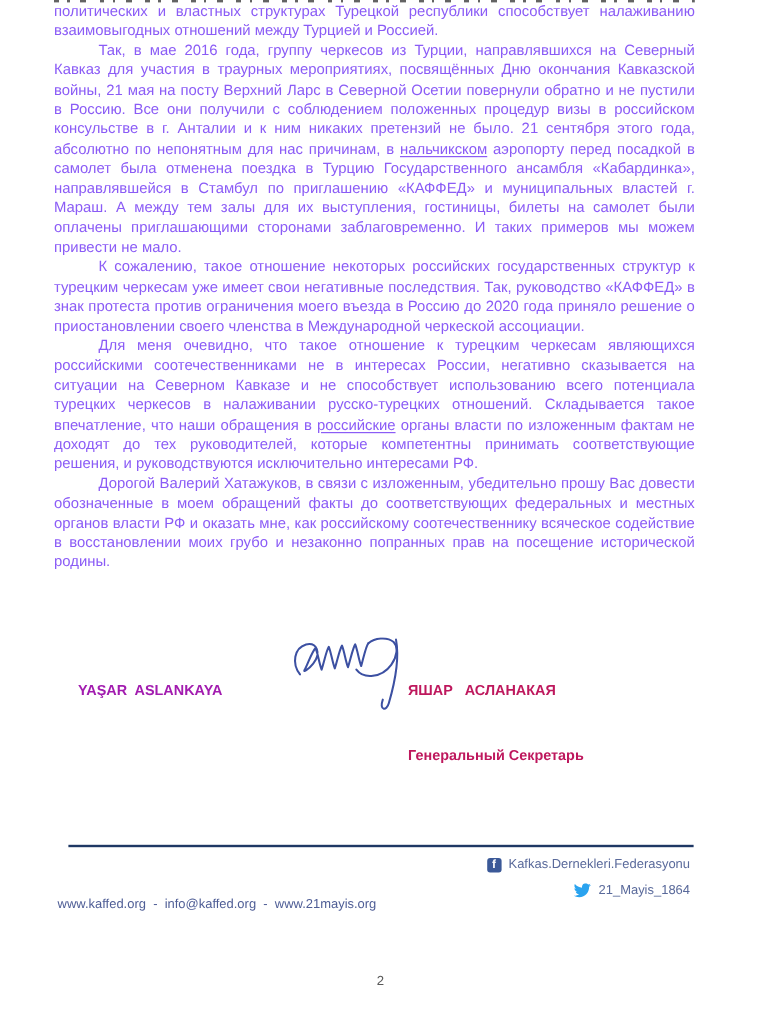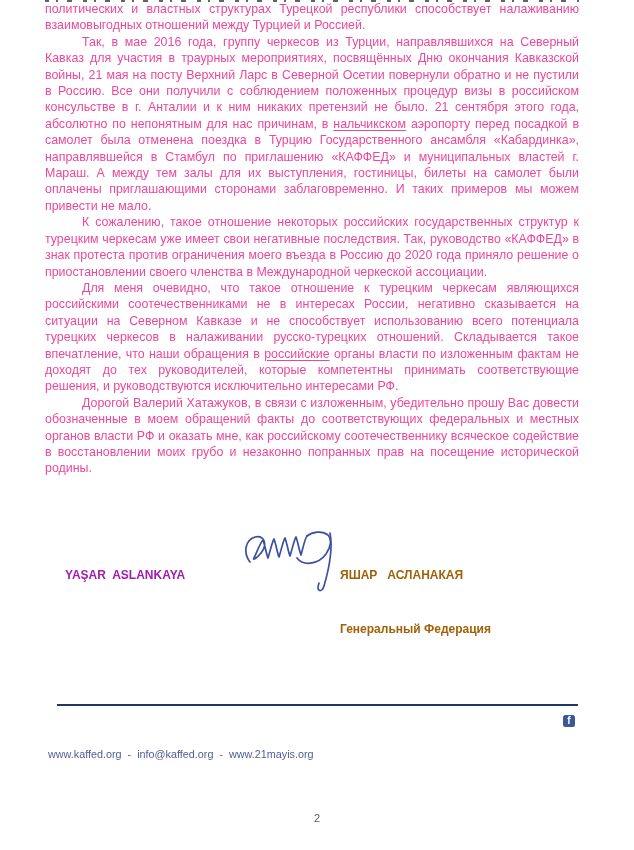--- a/index.html
+++ b/index.html
@@ -18,21 +18,21 @@
     background:repeating-linear-gradient(90deg,
       #2f2f2f 0 4px, transparent 4px 11px,
       #2f2f2f 11px 13px, transparent 13px 22px,
       #2f2f2f 22px 27px, transparent 27px 38px);
     opacity:.75;
   }
 
   
   .letter-body{
     position:absolute;left:45px;top:1px;width:534px;
-    color:#ec4899;
+    color:#8b5cf6;
     font-size:12.4px;line-height:16.4px;
     text-align:justify;
   }
   .para{margin:0;}
   .para.indent{text-indent:37px;}
   .misspelled{
     text-decoration-line:underline;
     text-decoration-style:wavy;
     text-decoration-color:#c00000;
     text-decoration-thickness:1px;
@@ -41,21 +41,21 @@
   }
 
   
   .sig-left{
     position:absolute;left:65px;top:530px;
     font-weight:bold;color:#a21caf;font-size:12px;line-height:18px;
     white-space:pre-wrap;
   }
   .sig-right{
     position:absolute;left:340px;top:530px;
-    font-weight:bold;color:#a16207;font-size:12px;line-height:18px;
+    font-weight:bold;color:#be185d;font-size:12px;line-height:18px;
     white-space:pre-wrap;
   }
   .sig-scribble{position:absolute;left:240px;top:531px;width:110px;height:64px;}
 
   
   .footer-rule{
     position:absolute;left:57px;top:704px;width:521px;height:2px;
     background:#1f3864;
   }
   .footer-left{
@@ -106,30 +106,41 @@
              C30,21 32,11 34,8 C36,13 37,21 39,26
              C41,20 43,10 45,7 C47,12 48,20 50,25
              C52,19 54,9 56,6 C58,11 59,19 61,24
              C63,17 65,7 67,5"></path>
     <path d="M57,27 C63,35 78,34 86,23 C91,16 92,8 88,4 C82,-1 72,1 67,5"></path>
     <path d="M90,2 C93,18 89,38 84,55 C82,62 76,61 79,52"></path>
   </svg>
 
   <div class="sig-right">
     <div>ЯШАР   АСЛАНАКАЯ</div>
-    <div>Генеральный Федерация</div>
+    <div>Генеральный Секретарь</div>
   </div>
 
   <div class="footer-rule"></div>
 
   <div class="footer-left">
     <div>www.kaffed.org  -  info@kaffed.org  -  www.21mayis.org</div>
   </div>
 
   <div class="footer-right">
     <div class="social-row">
       <span class="fb-icon">f</span>
+      <span>Kafkas.Dernekleri.Federasyonu</span>
+    </div>
+    <div class="social-row">
+      <svg class="tw-icon" viewBox="0 0 24 20" fill="#2aa3ef">
+        <path d="M23.4,2.4c-0.8,0.4-1.7,0.6-2.6,0.8c0.9-0.6,1.6-1.4,2-2.5c-0.9,0.5-1.8,0.9-2.9,1.1
+          C19,0.7,17.8,0.2,16.5,0.2c-2.5,0-4.5,2-4.5,4.5c0,0.4,0,0.7,0.1,1C8.4,5.5,5.1,3.7,2.9,1
+          C2.5,1.7,2.3,2.4,2.3,3.3c0,1.6,0.8,2.9,2,3.7C3.6,7,2.9,6.8,2.3,6.4v0.1c0,2.2,1.6,4,3.6,4.4
+          c-0.4,0.1-0.8,0.2-1.2,0.2c-0.3,0-0.6,0-0.8-0.1c0.6,1.8,2.2,3.1,4.2,3.1c-1.5,1.2-3.5,1.9-5.6,1.9
+          c-0.4,0-0.7,0-1.1-0.1c2,1.3,4.4,2,6.9,2c8.3,0,12.8-6.9,12.8-12.8V4.7C22,4,22.8,3.3,23.4,2.4z"></path>
+      </svg>
+      <span>21_Mayis_1864</span>
     </div>
   </div>
 
   <div class="page-number">2</div>
 
 </div>
 
 </body></html>

